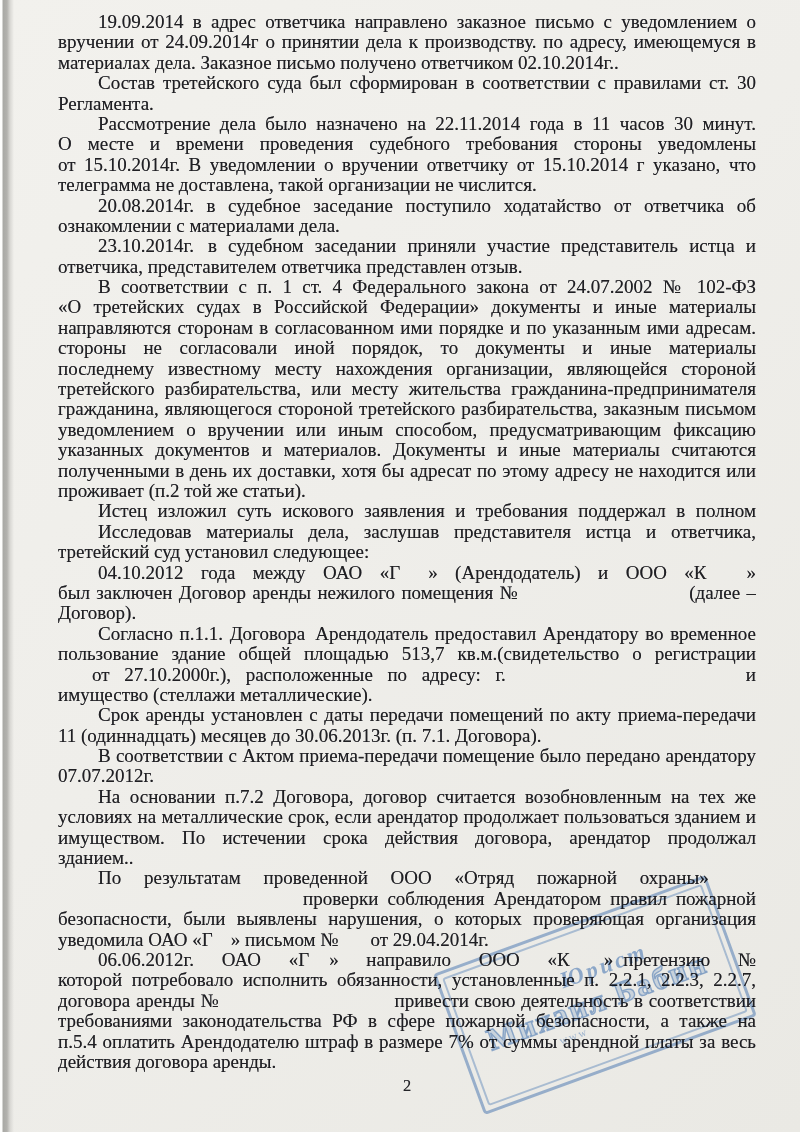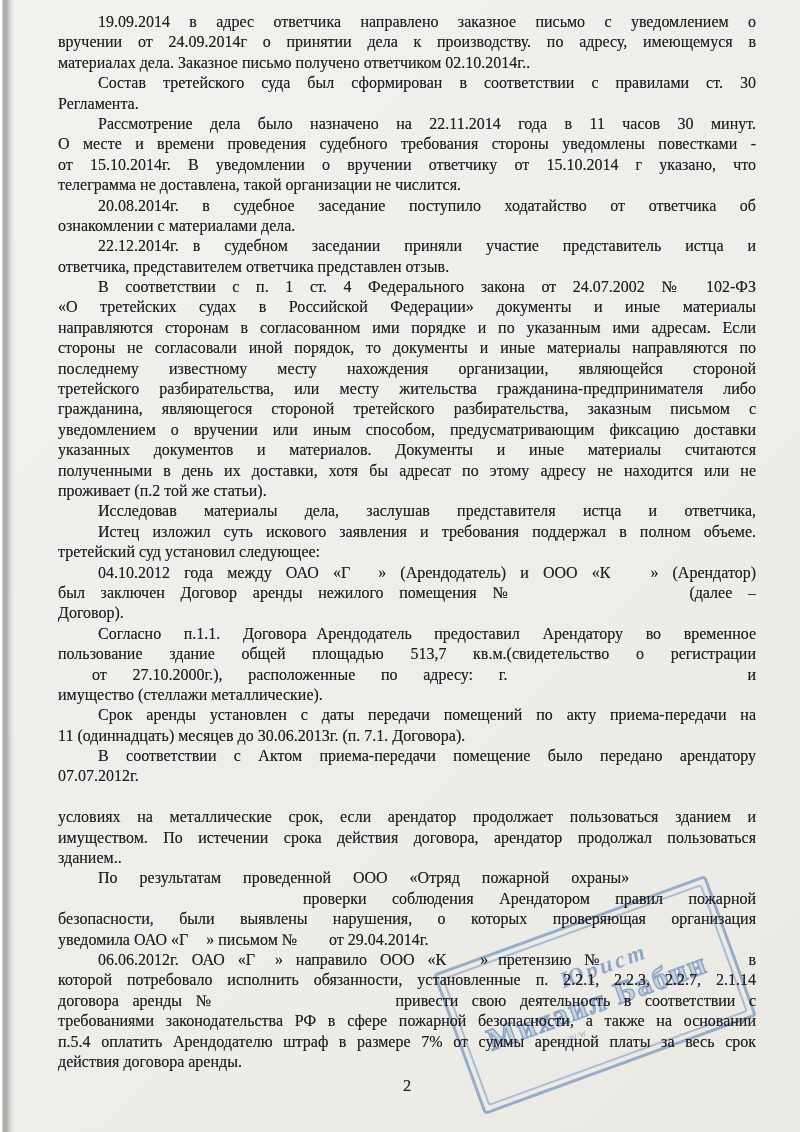--- a/index.html
+++ b/index.html
@@ -16,21 +16,21 @@
     z-index:1;
   }
   .scan-edge{
     position:absolute;left:0;top:0;bottom:0;width:14px;z-index:2;
     background:linear-gradient(90deg,#fdfdfc 0px,#fdfdfc 2px,#a9a9a5 3px,#b3b2ae 7px,#d8d7d3 10px,rgba(216,215,211,0) 14px);
     pointer-events:none;
   }
   .text-block{position:relative;z-index:3;}
   .line{
     display:block;height:20.4px;line-height:20.4px;
-    font-size:16px;color:#1f1f23;
+    font-size:19px;color:#1f1f23;
     text-shadow:0 0 .5px rgba(25,25,35,.55);
     white-space:normal;overflow:hidden;
     text-align:left;
   }
   .line.j{text-align:justify;text-align-last:justify;}
   .line .ind,.line .gap{display:inline-block;height:1px;vertical-align:baseline;}
   .page-number{
     position:relative;z-index:3;margin-top:4px;
     text-align:center;font-size:16.5px;color:#242428;
     text-shadow:0 0 .5px rgba(25,25,35,.5);
@@ -76,48 +76,48 @@
       <div class="line j"><span>вручении от 24.09.2014г о принятии дела к производству. по адресу, имеющемуся в</span></div>
       <div class="line"><span>материалах дела. Заказное письмо получено ответчиком 02.10.2014г..</span></div>
       <div class="line j"><span class="ind" style="width: 40px;"></span><span>Состав третейского суда был сформирован в соответствии с правилами ст. 30</span></div>
       <div class="line"><span>Регламента.</span></div>
       <div class="line j"><span class="ind" style="width: 40px;"></span><span>Рассмотрение дела было назначено на 22.11.2014 года в 11 часов 30 минут.</span></div>
       <div class="line j"><span>О месте и времени проведения судебного требования стороны уведомлены повестками -</span></div>
       <div class="line j"><span>от 15.10.2014г. В уведомлении о вручении ответчику от 15.10.2014 г указано, что</span></div>
       <div class="line"><span>телеграмма не доставлена, такой организации не числится.</span></div>
       <div class="line j"><span class="ind" style="width: 40px;"></span><span>20.08.2014г. в судебное заседание поступило ходатайство от ответчика об</span></div>
       <div class="line"><span>ознакомлении с материалами дела.</span></div>
-      <div class="line j"><span class="ind" style="width: 40px;"></span><span>22.12.2014г.</span><span class="gap" style="width: 14px;"></span><span>в судебном заседании приняли участие представитель истца и</span></div>
+      <div class="line j"><span class="ind" style="width: 40px;"></span><span>23.10.2014г.</span><span class="gap" style="width: 14px;"></span><span>в судебном заседании приняли участие представитель истца и</span></div>
       <div class="line"><span>ответчика, представителем ответчика представлен отзыв.</span></div>
       <div class="line j"><span class="ind" style="width: 40px;"></span><span>В соответствии с п. 1 ст. 4 Федерального закона от 24.07.2002 № 102-ФЗ</span></div>
       <div class="line j"><span>«О третейских судах в Российской Федерации» документы и иные материалы</span></div>
       <div class="line j"><span>направляются сторонам в согласованном ими порядке и по указанным ими адресам. Если</span></div>
       <div class="line j"><span>стороны не согласовали иной порядок, то документы и иные материалы направляются по</span></div>
       <div class="line j"><span>последнему известному месту нахождения организации, являющейся стороной</span></div>
       <div class="line j"><span>третейского разбирательства, или месту жительства гражданина-предпринимателя либо</span></div>
       <div class="line j"><span>гражданина, являющегося стороной третейского разбирательства, заказным письмом с</span></div>
       <div class="line j"><span>уведомлением о вручении или иным способом, предусматривающим фиксацию доставки</span></div>
       <div class="line j"><span>указанных документов и материалов. Документы и иные материалы считаются</span></div>
       <div class="line j"><span>полученными в день их доставки, хотя бы адресат по этому адресу не находится или не</span></div>
       <div class="line"><span>проживает (п.2 той же статьи).</span></div>
+      <div class="line j"><span class="ind" style="width: 40px;"></span><span>Истец изложил суть искового заявления и требования поддержал в полном объеме.</span></div>
       <div class="line j"><span class="ind" style="width: 40px;"></span><span>Исследовав материалы дела, заслушав представителя истца и ответчика,</span></div>
-      <div class="line j"><span class="ind" style="width: 40px;"></span><span>Истец изложил суть искового заявления и требования поддержал в полном объеме.</span></div>
       <div class="line"><span>третейский суд установил следующее:</span></div>
       <div class="line j"><span class="ind" style="width: 40px;"></span><span>04.10.2012 года между ОАО «Г</span><span class="gap" style="width: 28px;"></span><span>» (Арендодатель) и ООО «К</span><span class="gap" style="width: 40px;"></span><span>» (Арендатор)</span></div>
       <div class="line j"><span>был заключен Договор аренды нежилого помещения №</span><span class="gap" style="width: 170px;"></span><span>(далее –</span></div>
       <div class="line"><span>Договор).</span></div>
       <div class="line j"><span class="ind" style="width: 40px;"></span><span>Согласно п.1.1. Договора</span><span class="gap" style="width: 10px;"></span><span>Арендодатель предоставил Арендатору во временное</span></div>
       <div class="line j"><span>пользование здание общей площадью 513,7 кв.м.(свидетельство о регистрации</span></div>
       <div class="line j"><span class="ind" style="width: 34px;"></span><span>от 27.10.2000г.), расположенные по адресу: г.</span><span class="gap" style="width: 240px;"></span><span>и</span></div>
       <div class="line"><span>имущество (стеллажи металлические).</span></div>
       <div class="line j"><span class="ind" style="width: 40px;"></span><span>Срок аренды установлен с даты передачи помещений по акту приема-передачи на</span></div>
       <div class="line"><span>11 (одиннадцать) месяцев до 30.06.2013г. (п. 7.1. Договора).</span></div>
       <div class="line j"><span class="ind" style="width: 40px;"></span><span>В соответствии с Актом приема-передачи помещение было передано арендатору</span></div>
       <div class="line"><span>07.07.2012г.</span></div>
-      <div class="line j"><span class="ind" style="width: 40px;"></span></div>
+      <div class="line j"><span class="ind" style="width: 40px;"></span><span>На основании п.7.2 Договора, договор считается возобновленным на тех же</span></div>
       <div class="line j"><span>условиях на металлические срок, если арендатор продолжает пользоваться зданием и</span></div>
       <div class="line j"><span>имуществом. По истечении срока действия договора, арендатор продолжал пользоваться</span></div>
       <div class="line"><span>зданием..</span></div>
       <div class="line" style="word-spacing: 18px;"><span class="ind" style="width: 40px;"></span><span>По результатам проведенной ООО «Отряд пожарной охраны»</span></div>
       <div class="line j"><span class="gap" style="width: 245px;"></span><span>проверки соблюдения Арендатором правил пожарной</span></div>
       <div class="line j"><span>безопасности, были выявлены нарушения, о которых проверяющая организация</span></div>
       <div class="line"><span>уведомила ОАО «Г</span><span class="gap" style="width: 18px;"></span><span>» письмом №</span><span class="gap" style="width: 32px;"></span><span>от 29.04.2014г.</span></div>
       <div class="line j"><span class="ind" style="width: 40px;"></span><span>06.06.2012г. ОАО «Г</span><span class="gap" style="width: 20px;"></span><span>» направило ООО «К</span><span class="gap" style="width: 34px;"></span><span>»</span><span class="gap" style="width: 10px;"></span><span>претензию №</span><span class="gap" style="width: 140px;"></span><span>в</span></div>
       <div class="line j"><span>которой потребовало исполнить обязанности, установленные п. 2.2.1, 2.2.3, 2.2.7, 2.1.14</span></div>
       <div class="line j"><span>договора аренды №</span><span class="gap" style="width: 175px;"></span><span>привести свою деятельность в соответствии с</span></div>

